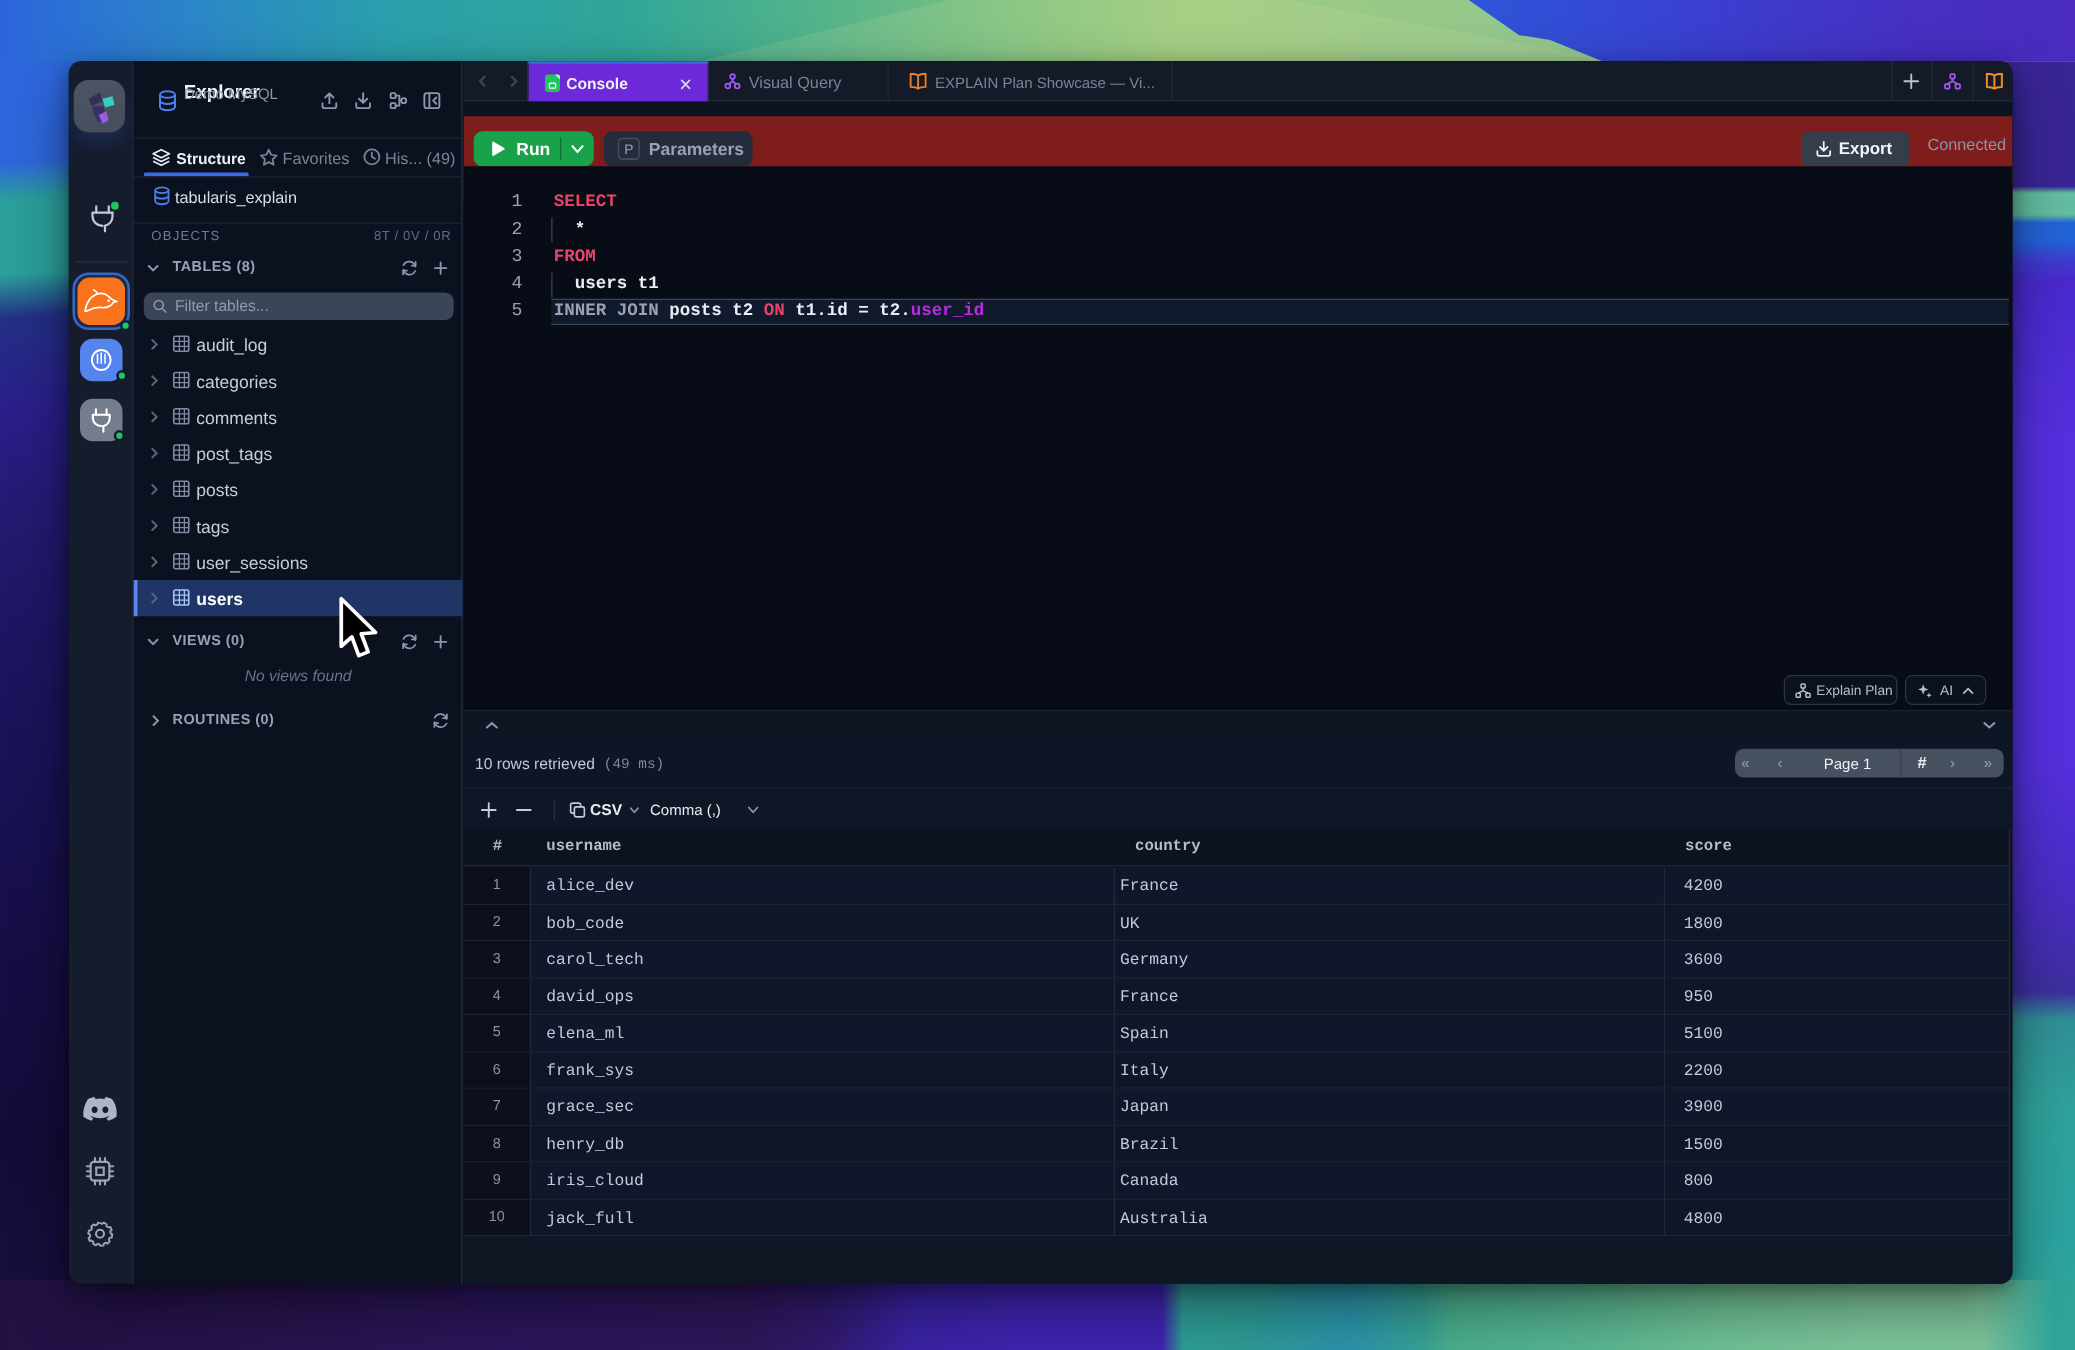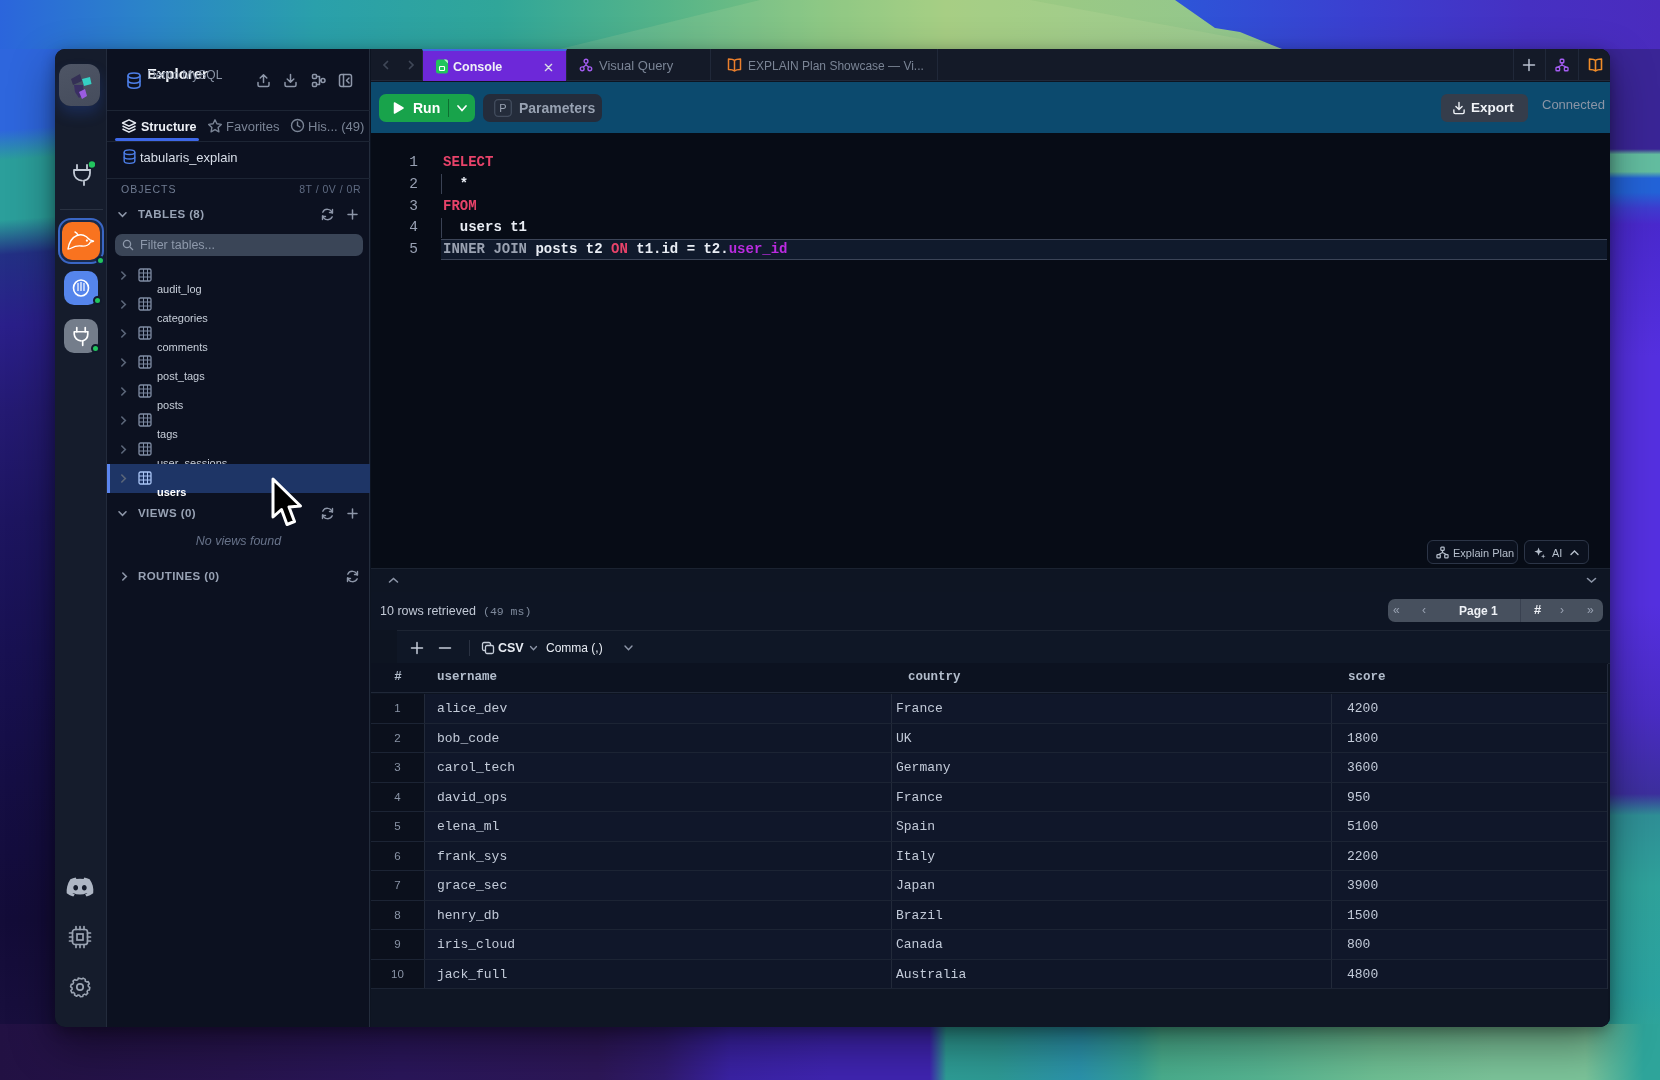--- a/index.html
+++ b/index.html
@@ -20,21 +20,21 @@
   
   #rail { left:0; top:0; width:52px; height:978px; background:#151c2c; border-right:1px solid #232b3c; }
   
   #side { left:52px; top:0; width:263px; height:978px; background:#0c1120; border-right:1px solid #242d3d; }
   
   #main { left:316px; top:0; width:1239px; height:978px; background:#0d1421; }
   .ic { stroke:#8d96a8; stroke-width:1.5; fill:none; stroke-linecap:round; stroke-linejoin:round; }
   .trow { position:absolute; left:0; width:263px; height:29px; }
   .trow .chv { position:absolute; left:11px; top:9px; width:11px; height:11px; stroke:#5b6679; stroke-width:1.6; fill:none; stroke-linecap:round; }
   .trow .tbl { position:absolute; left:31px; top:7px; width:14px; height:14px; stroke:#7f8ca3; stroke-width:1.3; fill:none; }
-  .trow span { position:absolute; left:50px; top:22px; font-size:11px; color:#c7ced9; }
+  .trow span { position:absolute; left:50px; top:7px; font-size:14px; color:#c7ced9; }
   .trow.sel { background:#1e3566; border-left:3px solid #5b86f0; }
   .trow.sel .chv { left:8px; }
   .trow.sel .tbl { left:28px; stroke:#a9c4f5; }
   .trow.sel span { left:47px; color:#fff; font-weight:bold; }
   .r { position:relative; width:1237px; height:29.5px; background:#10172a; border-bottom:1px solid #1c2434; font-family:"Liberation Mono",monospace; font-size:13px; color:#c3cbd9; }
   .r:nth-child(even) { background:#0f1628; }
   .r .n { position:absolute; left:0; top:0; width:54px; height:28.5px; background:#0b101c; border-right:1px solid #222a3a; text-align:center; line-height:28.5px; font-family:"Liberation Sans",sans-serif; font-size:11.5px; color:#8a94a6; }
   .r .c1 { position:absolute; left:66px; top:7px; }
   .r .c2 { position:absolute; left:525px; top:7px; }
   .r .c3 { position:absolute; left:976px; top:7px; }
@@ -352,21 +352,21 @@
             <rect x="9.4" y="9.2" width="3.6" height="3.6" rx="0.8"></rect>
             <path d="M7 4.8 V7 M7 7 L2.8 9.2 M7 7 L11.2 9.2"></path>
           </g>
         </svg>
         <div class="abs" style="left:1207px;top:0;width:1px;height:32px;background:#202839;"></div>
         <svg class="abs" style="left:1217px;top:9px" width="15" height="14" viewBox="0 0 15 14">
           <path d="M7.5 2.5 C6.3 1.3 4.5 1 1.5 1 V11.5 C4.5 11.5 6.3 11.9 7.5 13 C8.7 11.9 10.5 11.5 13.5 11.5 V1 C10.5 1 8.7 1.3 7.5 2.5 Z M7.5 2.5 V13" stroke="#f08c28" stroke-width="1.6" fill="none" stroke-linejoin="round"></path>
         </svg>
       </div>
 
-      <div class="abs" style="left:0;top:33px;width:1239px;height:68px;background:#0c4a6e;border-bottom:1px solid #1d2533;">
+      <div class="abs" style="left:0;top:44px;width:1239px;height:68px;background:#7f1d1d;border-bottom:1px solid #1d2533;">
         <div class="abs" style="left:8px;top:12px;width:96px;height:28px;border-radius:7px;background:#18a34b;">
           <svg class="abs" style="left:13px;top:7px" width="13" height="14" viewBox="0 0 13 14">
             <path d="M2.5 2 L11 7 L2.5 12 Z" fill="#fff" stroke="#fff" stroke-width="1.5" stroke-linejoin="round"></path>
           </svg>
           <div class="abs" style="left:34px;top:6px;font-size:14px;font-weight:bold;color:#fff;">Run</div>
           <div class="abs" style="left:69px;top:5px;width:1px;height:18px;background:rgba(6,70,30,.55);"></div>
           <svg class="abs" style="left:77px;top:10px" width="12" height="9" viewBox="0 0 12 9">
             <path d="M2 2 L6 6.5 L10 2" stroke="#fff" stroke-width="1.7" fill="none" stroke-linecap="round"></path>
           </svg>
         </div>
@@ -432,29 +432,29 @@
           <path d="M1.5 2.5 L5.5 6 L9.5 2.5" stroke="#8d96a8" stroke-width="1.6" fill="none" stroke-linecap="round"></path>
         </svg>
       </div>
 
       <div class="abs" style="left:0;top:543px;width:1239px;height:38px;background:#0e1524;">
         <div class="abs" style="left:9px;top:12px;font-size:12.5px;color:#c2c9d6;">10 rows retrieved</div>
         <div class="abs" style="left:112px;top:13px;font-size:11.5px;color:#7e899b;font-family:'Liberation Mono',monospace;">(49 ms)</div>
         <div class="abs" style="left:1017px;top:7px;width:215px;height:23px;background:#47505e;border-radius:7px;color:#99a2b2;">
           <div class="abs" style="left:5px;top:4px;font-size:12px;">«</div>
           <div class="abs" style="left:34px;top:4px;font-size:12px;">‹</div>
-          <div class="abs" style="left:71px;top:5px;font-size:12px;font-weight:bold;color:#eef1f6;">Page 1</div>
+          <div class="abs" style="left:71px;top:5px;font-size:12px;font-weight:normal;color:#eef1f6;">Page 1</div>
           <div class="abs" style="left:132px;top:0;width:1px;height:23px;background:#394150;"></div>
           <div class="abs" style="left:146px;top:3px;font-size:13px;font-weight:bold;color:#eef1f6;">#</div>
           <div class="abs" style="left:172px;top:4px;font-size:12px;">›</div>
           <div class="abs" style="left:199px;top:4px;font-size:12px;">»</div>
         </div>
       </div>
 
-      <div class="abs" style="left:0;top:581px;width:1239px;height:34px;background:#0f1726;border-top:1px solid #1d2533;border-bottom:1px solid #1d2533;margin-left:26px;">
+      <div class="abs" style="left:0;top:581px;width:1239px;height:34px;background:#0f1726;border-top:1px solid #1d2533;border-bottom:1px solid #1d2533;">
         <svg class="abs" style="left:13px;top:10px" width="14" height="14" viewBox="0 0 14 14">
           <path d="M7 1.5 v11 M1.5 7 h11" stroke="#c6cdd9" stroke-width="1.5" stroke-linecap="round"></path>
         </svg>
         <svg class="abs" style="left:41px;top:10px" width="14" height="14" viewBox="0 0 14 14">
           <path d="M1.5 7 h11" stroke="#c6cdd9" stroke-width="1.5" stroke-linecap="round"></path>
         </svg>
         <div class="abs" style="left:72px;top:9px;width:1px;height:16px;background:#2a3242;"></div>
         <svg class="abs" style="left:84px;top:10px" width="14" height="14" viewBox="0 0 14 14">
           <g stroke="#c6cdd9" stroke-width="1.3" fill="none">
             <rect x="4.5" y="4.5" width="8" height="8" rx="1.5"></rect>

